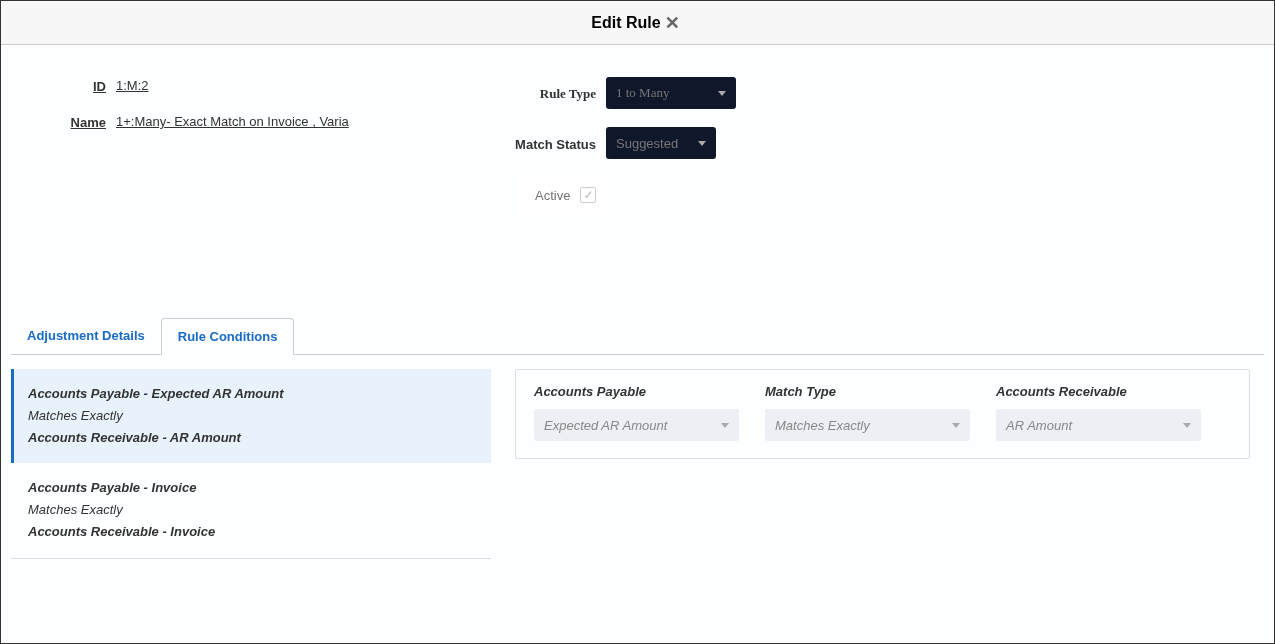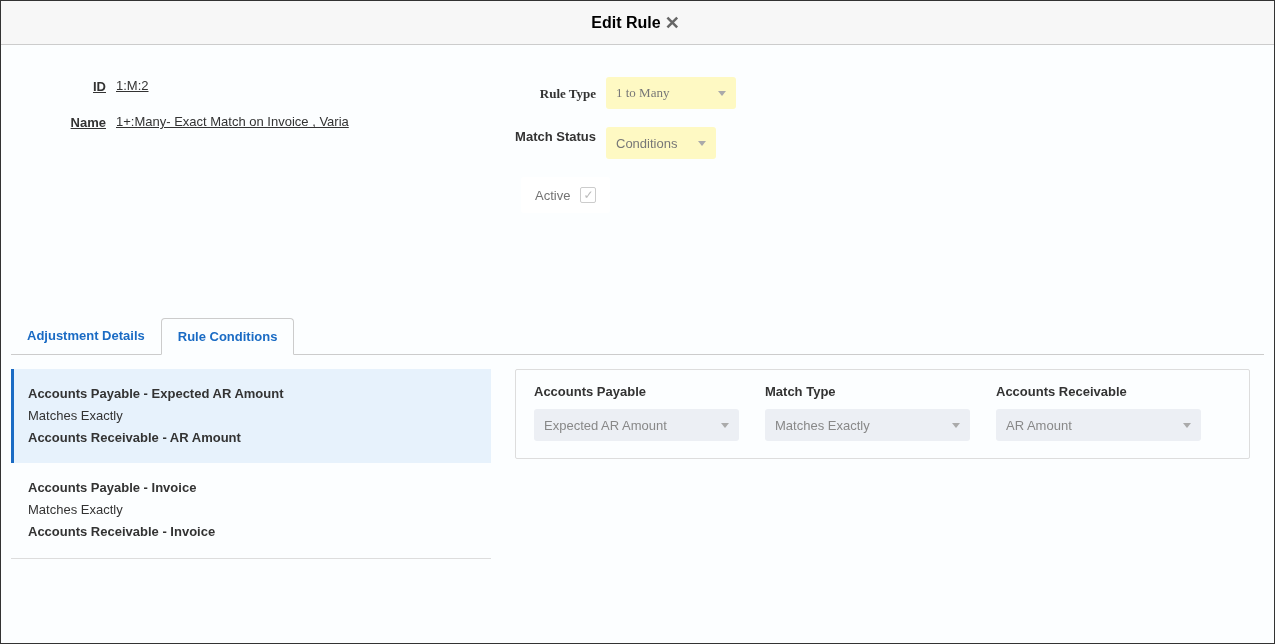--- a/index.html
+++ b/index.html
@@ -67,21 +67,21 @@
     .form-value {
       flex: 1;
       line-height: 1.4;
       color: #333;
     }
     .select-box {
       display: inline-flex;
       align-items: center;
       justify-content: space-between;
       height: 32px;
-      background: #fef9c3;
+      background: #0f172a;
       border-radius: 3px;
       padding: 0 10px;
       color: #777;
       min-width: 110px;
     }
     .select-box.wide { min-width: 130px; }
     .caret-down {
       width: 0; height: 0;
       border-left: 4px solid transparent;
       border-right: 4px solid transparent;
@@ -131,20 +131,21 @@
     .tab.active {
       border: 1px solid #ccc;
       border-bottom: 1px solid #fcfeff;
       border-radius: 4px 4px 0 0;
       background: #fcfeff;
     }
     .conditions-area {
       display: flex;
       padding: 14px 24px 0 10px;
       gap: 24px;
+      font-style: italic;
     }
     .cond-list {
       width: 495px;
       border-bottom: 1px solid #ddd;
     }
     .cond-item {
       padding: 14px 14px 14px 14px;
       border-left: 3px solid transparent;
       line-height: 1.7;
     }
@@ -201,24 +202,24 @@
       </div>
 
       <div class="form-col right">
         <div class="form-row" style="align-items:center;font-family:Liberation Serif, serif;">
           <div class="form-label">Rule Type</div>
           <div class="select-box wide">
             <span>1 to Many</span>
             <span class="caret-down"></span>
           </div>
         </div>
-        <div class="form-row" style="">
+        <div class="form-row" style="align-items:center;">
           <div class="form-label">Match Status</div>
           <div class="select-box">
-            <span>Conditions</span>
+            <span>Suggested</span>
             <span class="caret-down"></span>
           </div>
         </div>
         <div class="form-row">
           <div class="checkbox-row">
             <span class="checkbox-label">Active</span>
             <span class="checkbox">✓</span>
           </div>
         </div>
       </div>

